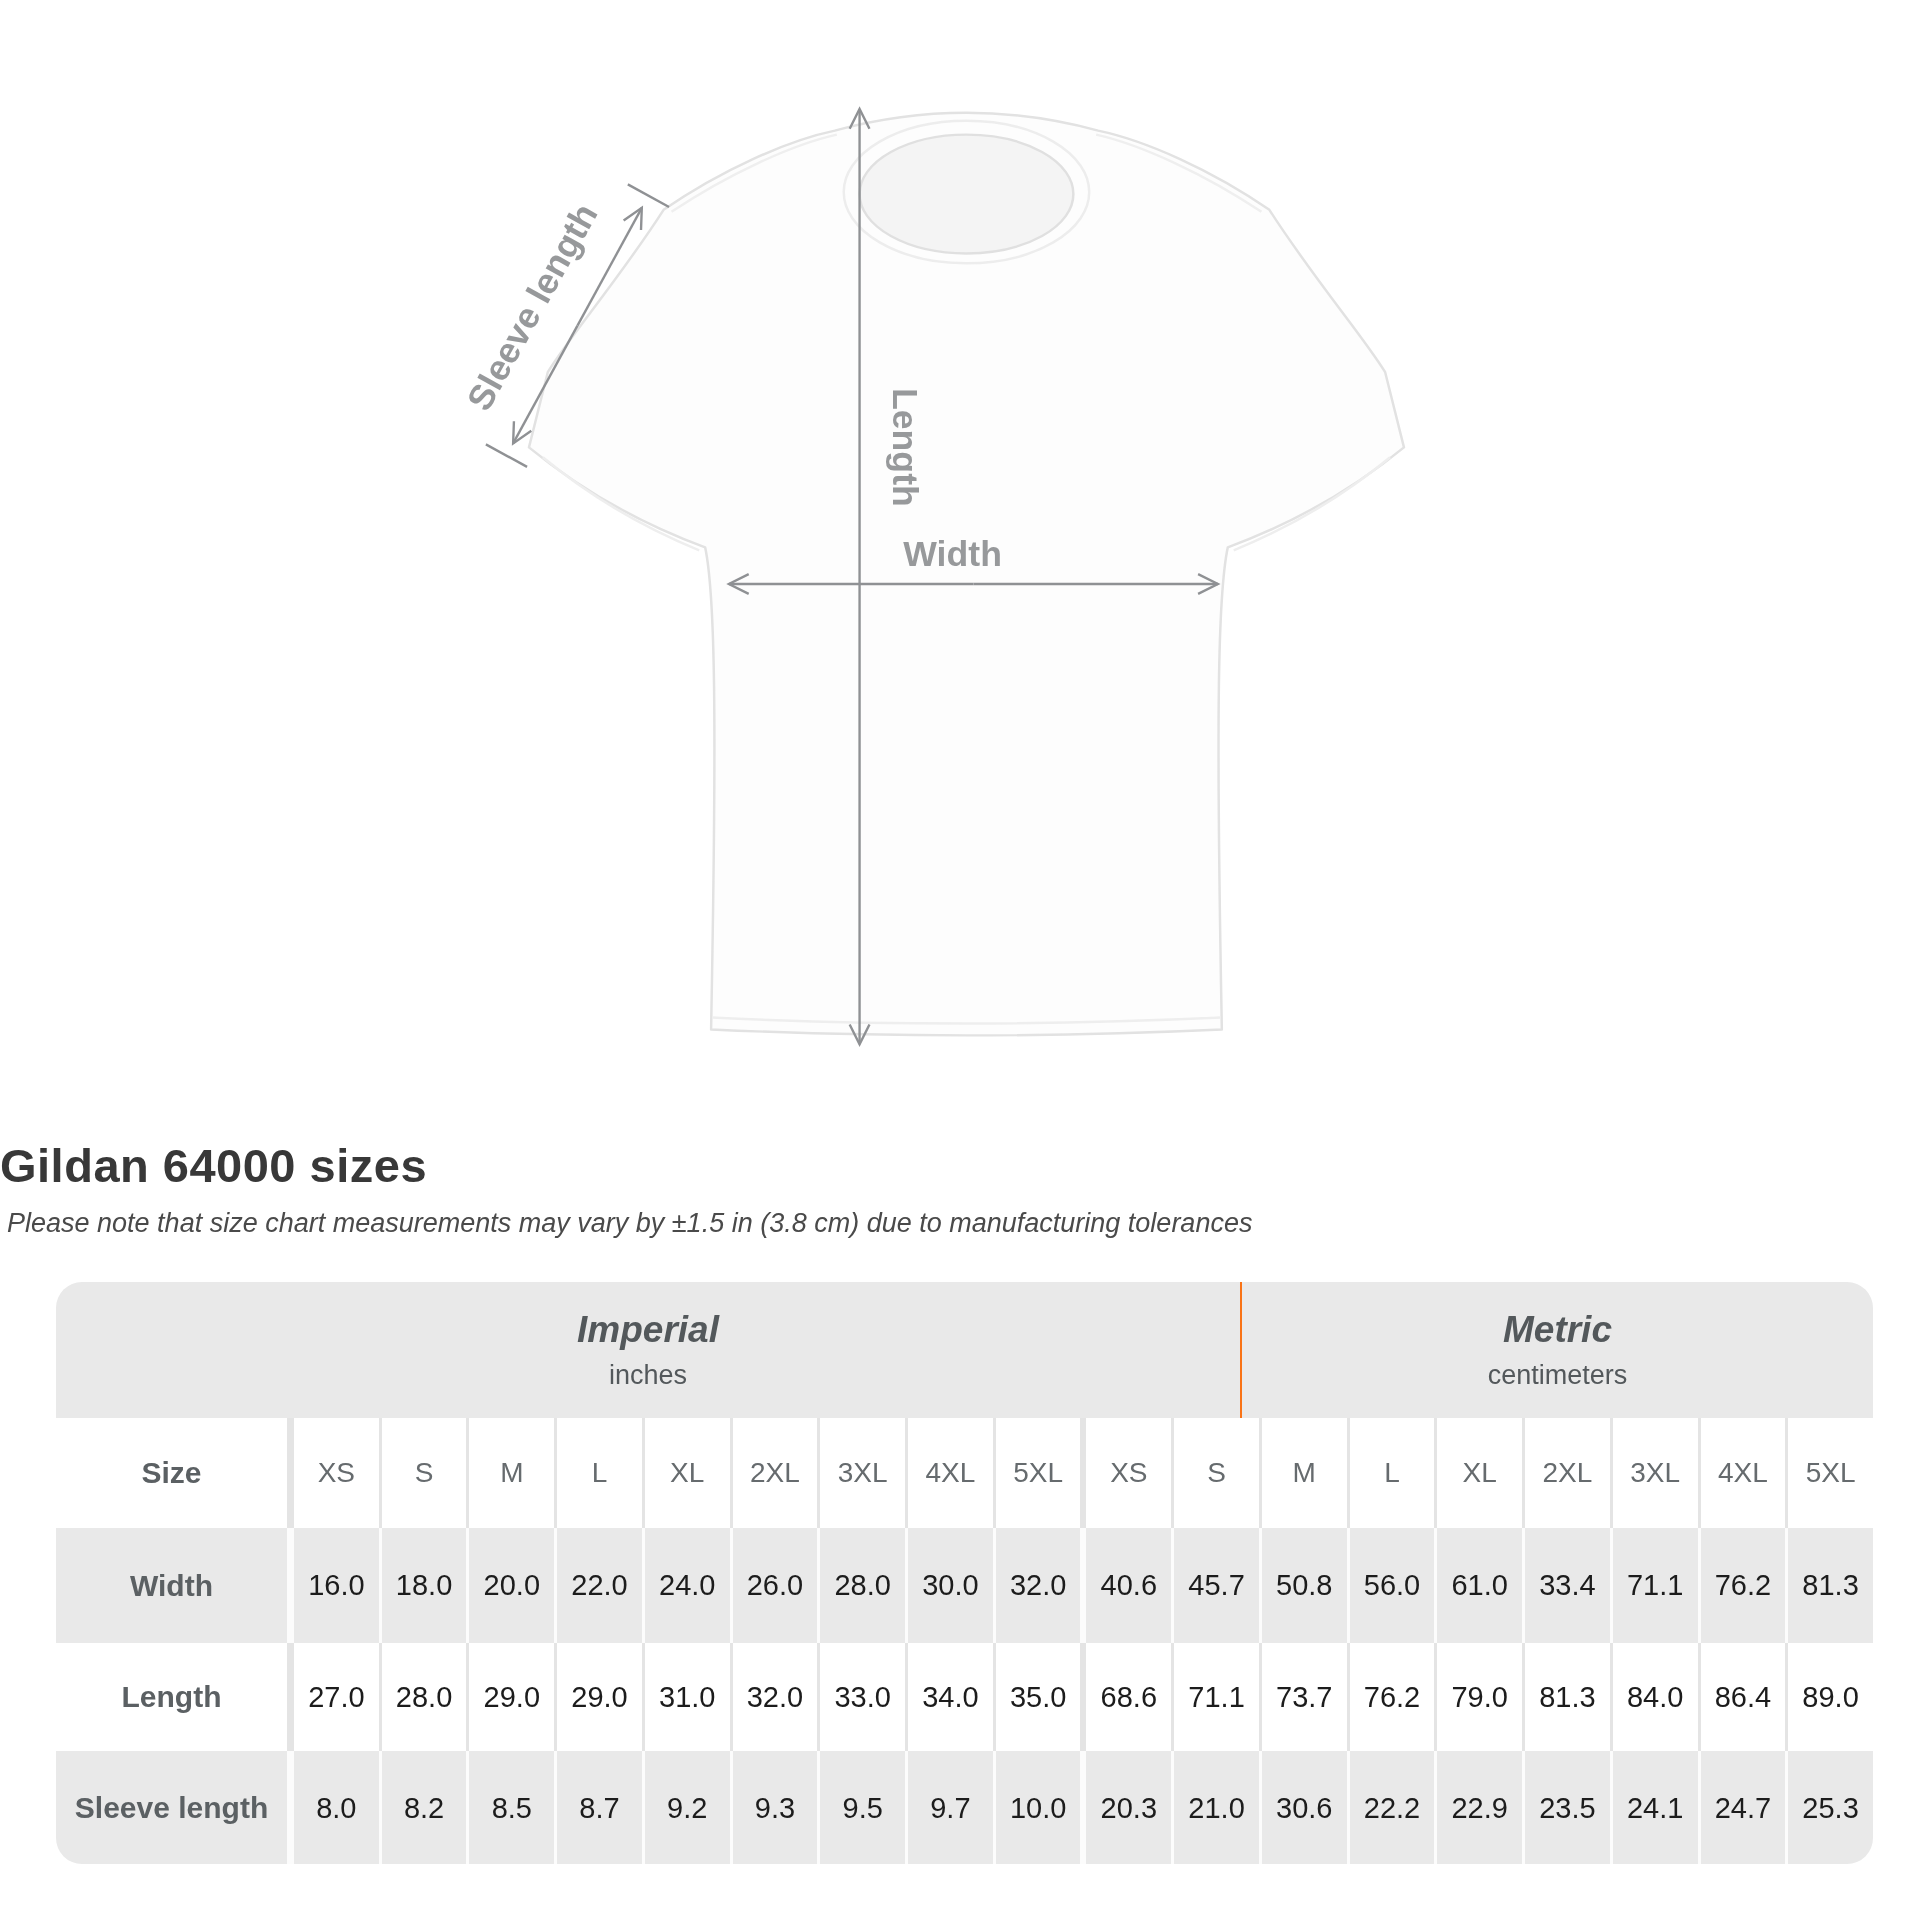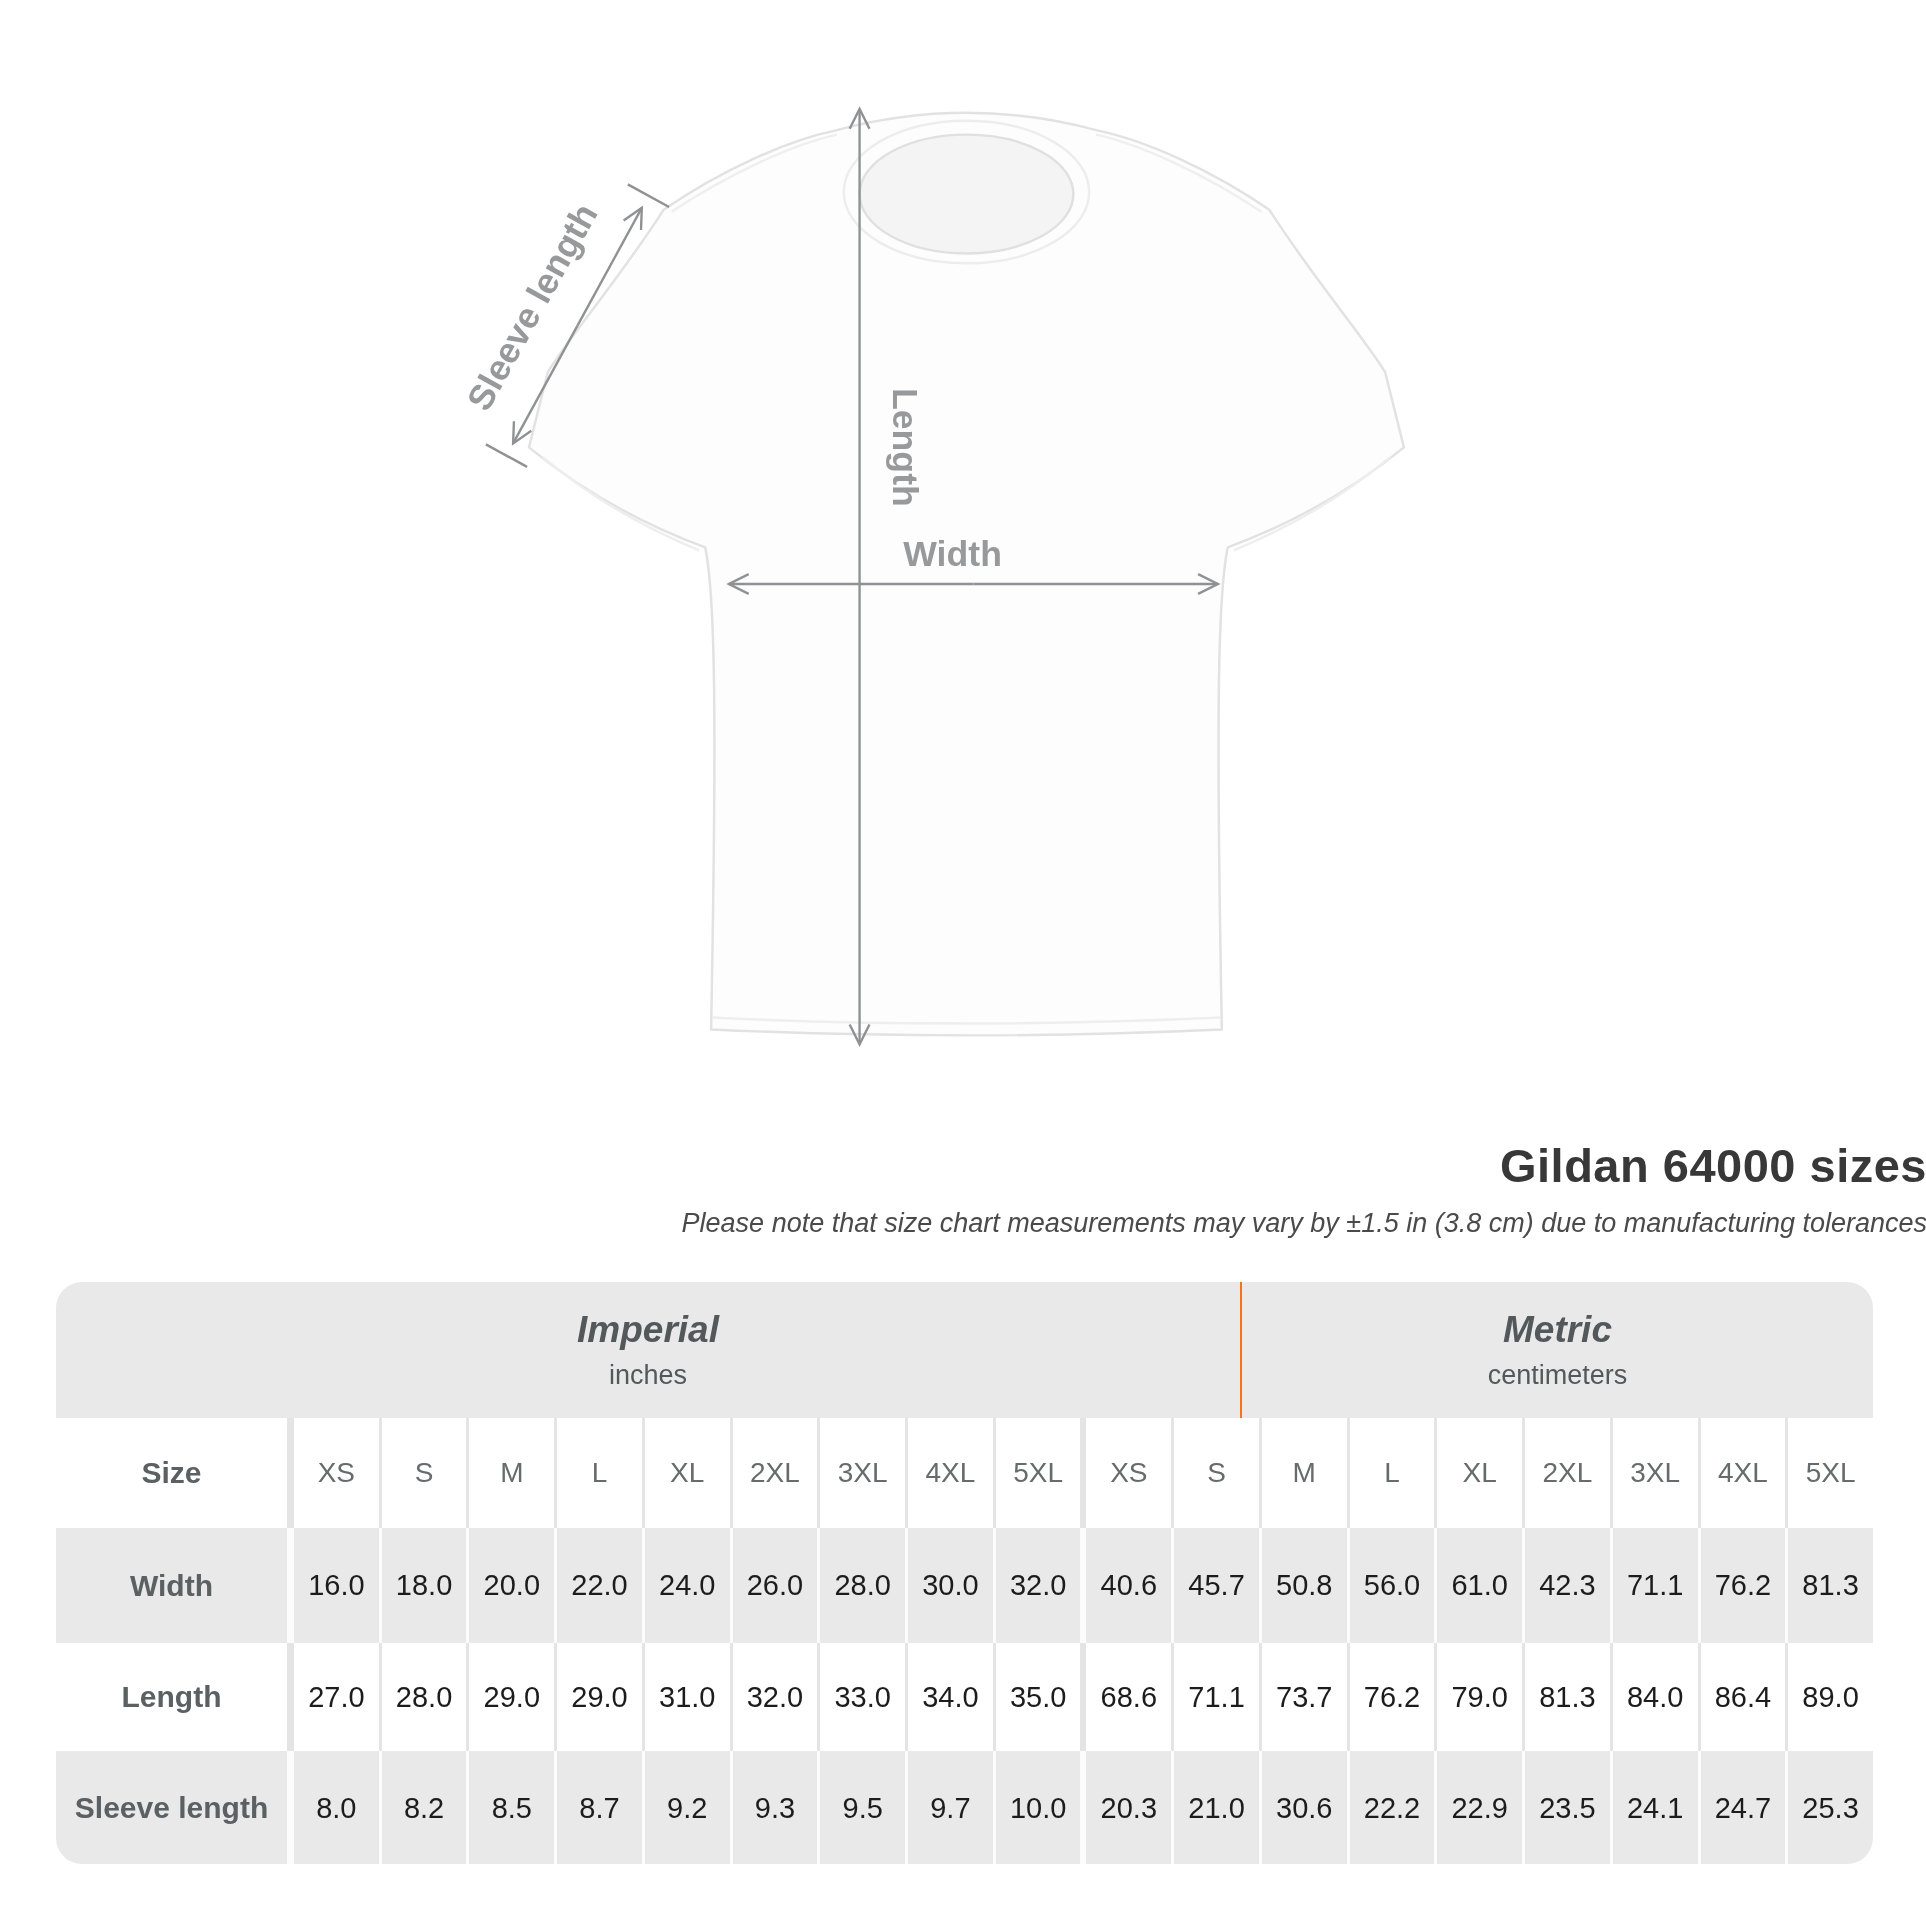--- a/index.html
+++ b/index.html
@@ -3,21 +3,21 @@
 <meta charset="utf-8">
 <style>
   html,body{margin:0;padding:0;background:#ffffff;width:1927px;height:1927px;
     font-family:"Liberation Sans","DejaVu Sans",sans-serif;}
   .page{position:relative;width:1927px;height:1927px;background:#fff;overflow:hidden;}
 
   
   .figure{position:absolute;left:0;top:0;width:1927px;height:1168px;}
 
   
-  .heading{position:absolute;left:0;top:1137px;width:1927px;text-align:right;}
+  .heading{position:absolute;left:0;top:1137px;width:1927px;text-align:left;}
   .heading h1{margin:0;font-size:47px;line-height:57px;font-weight:bold;color:#383838;letter-spacing:0.5px;}
   .heading p{margin:14px 0 0 0;font-size:27px;font-style:italic;color:#4a4a4a;padding-left:7px;}
 
   
   .size-table{position:absolute;left:56px;top:1282px;width:1817px;height:582px;
     border-radius:26px;overflow:hidden;background:#fff;}
   .units-band{display:flex;height:136px;background:#e9e9e9;}
   .unit-group{display:flex;flex-direction:column;align-items:center;justify-content:center;gap:9px;}
   .unit-group.imperial{width:1184px;}
   .unit-group.metric{flex:1;border-left:2px solid #f97316;}
@@ -134,21 +134,21 @@
         <div class="tcell val">24.0</div>
         <div class="tcell val">26.0</div>
         <div class="tcell val">28.0</div>
         <div class="tcell val">30.0</div>
         <div class="tcell val">32.0</div>
         <div class="tcell val split">40.6</div>
         <div class="tcell val">45.7</div>
         <div class="tcell val">50.8</div>
         <div class="tcell val">56.0</div>
         <div class="tcell val">61.0</div>
-        <div class="tcell val">42.3</div>
+        <div class="tcell val">33.4</div>
         <div class="tcell val">71.1</div>
         <div class="tcell val">76.2</div>
         <div class="tcell val">81.3</div>
       </div>
     <div class="trow r1">
         <div class="tcell label">Length</div>
         <div class="tcell val first">27.0</div>
         <div class="tcell val">28.0</div>
         <div class="tcell val">29.0</div>
         <div class="tcell val">29.0</div>

